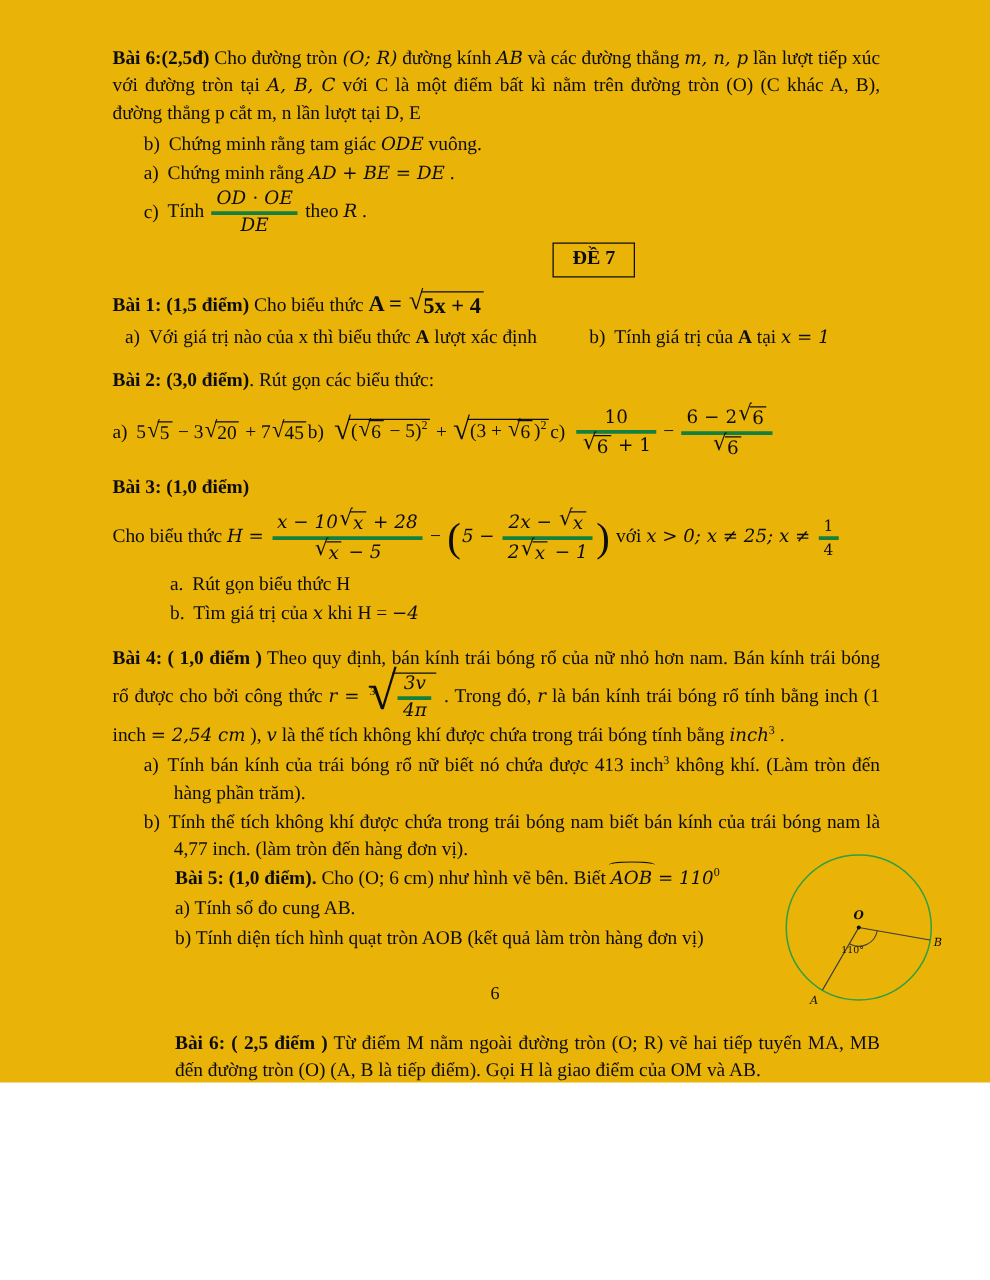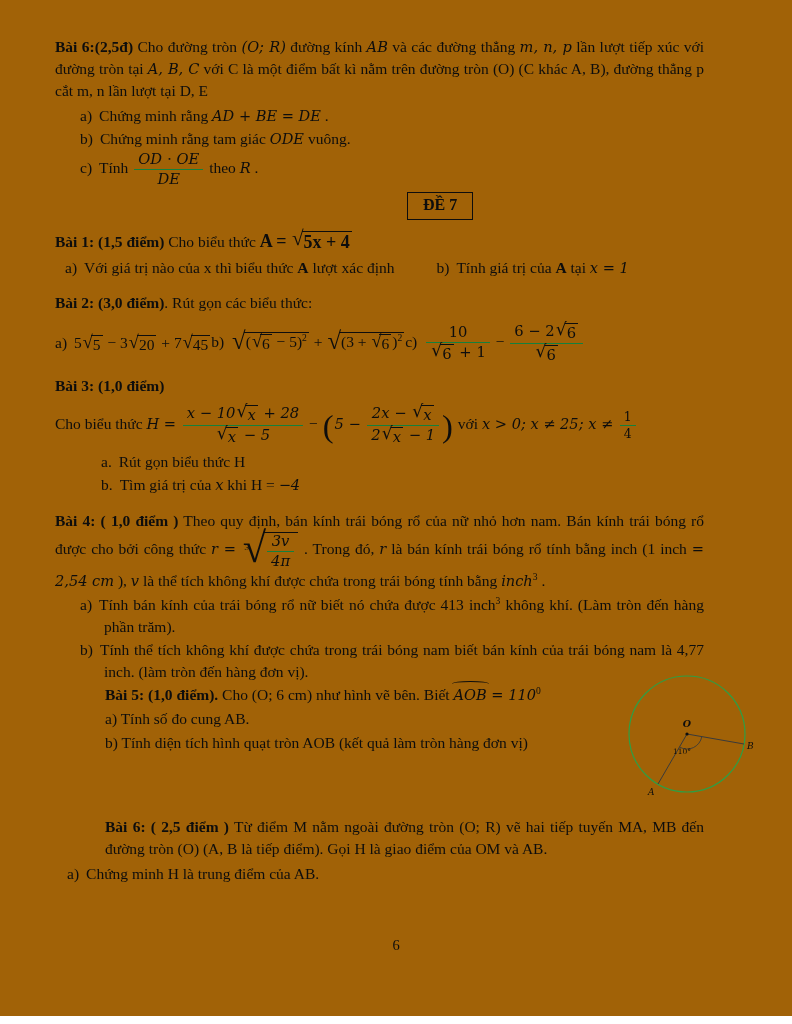--- a/index.html
+++ b/index.html
@@ -4,30 +4,30 @@
 <style>
   * { margin:0; padding:0; box-sizing:border-box; }
   html,body { width:792px; height:1024px; }
   body {
     background:#ffffff;
     font-family:"Liberation Serif", serif;
     font-size:15.5px;
     line-height:1.42;
     color:#0d0d0d;
   }
-  .page { position:relative; width:792px; height:1016px; padding:36px 88px 0 55px; overflow:hidden; background:#a16207; }
+  .page { position:relative; width:792px; height:866px; padding:36px 88px 0 90px; overflow:hidden; background:#eab308; }
   p { margin:0; }
   .para { text-align:justify; }
   b { font-weight:bold; }
   .mi { font-family:"DejaVu Serif", serif; font-style:italic; font-size:0.94em; }
   sup { font-size:0.62em; line-height:0; }
 
   
   .frac { display:inline-block; text-align:center; vertical-align:middle; font-size:0.95em; line-height:1.15; margin:0 2px; font-family:"DejaVu Serif", serif; }
-  .frac > .num { display:block; border-bottom:1px solid #15803d; padding:0 4px 1px; }
+  .frac > .num { display:block; border-bottom:3px solid #15803d; padding:0 4px 1px; }
   .frac > .den { display:block; padding:1px 4px 0; }
   .frac.small { font-size:0.8em; }
   .frac .it { font-style:italic; }
 
   
   .sqrt { display:inline-flex; align-items:flex-start; vertical-align:middle; white-space:nowrap; margin:0 1px; }
   .rsign { font-size:1.18em; line-height:1; transform:translateY(-0.12em); margin-right:-2px; font-style:normal; }
   .sbody { border-top:1px solid #0d0d0d; padding:0 2px; line-height:1.2; display:inline-block; }
   .sqrt2 > .rsign { font-size:1.6em; line-height:0.92; transform:translateY(-0.08em); }
   .sqrt.tall { position:relative; }
@@ -76,22 +76,22 @@
   .pagenum { position:absolute; left:0; right:0; bottom:60px; text-align:center; font-size:14.5px; }
 </style>
 </head>
 <body>
 
 <div class="page">
 
   <section class="s-b6top">
     <p class="para"><b>Bài 6:(2,5đ)</b><span> Cho đường tròn </span><span class="mi">(O; R)</span><span> đường kính </span><span class="mi">AB</span><span> và các đường thẳng </span><span class="mi">m, n, p</span><span> lần lượt tiếp xúc với đường tròn tại </span><span class="mi">A, B, C</span><span> với C là một điểm bất kì nằm trên đường tròn (O) (C khác A, B), đường thẳng p cắt m, n lần lượt tại D, E</span></p>
     <div class="sub">
+      <div class="line"><span class="slabel">b)</span><span>Chứng minh rằng tam giác </span><span class="mi">ODE</span><span> vuông.</span></div>
       <div class="line"><span class="slabel">a)</span><span>Chứng minh rằng </span><span class="mi">AD + BE = DE</span><span> .</span></div>
-      <div class="line"><span class="slabel">b)</span><span>Chứng minh rằng tam giác </span><span class="mi">ODE</span><span> vuông.</span></div>
       <div class="line"><span class="slabel">c)</span><span>Tính </span><span class="frac"><span class="num it">OD ⋅ OE</span><span class="den it">DE</span></span><span> theo </span><span class="mi">R</span><span> .</span></div>
     </div>
   </section>
 
   <div class="de-box"><span>ĐỀ 7</span></div>
 
   <section class="s-b1">
     <p class="para"><b>Bài 1: (1,5 điểm)</b><span> Cho biểu thức  </span><span class="fm"><b>A</b><span> = </span><span class="sqrt">
             <span class="rsign">√</span>
             <span class="sbody">5x + 4</span>

